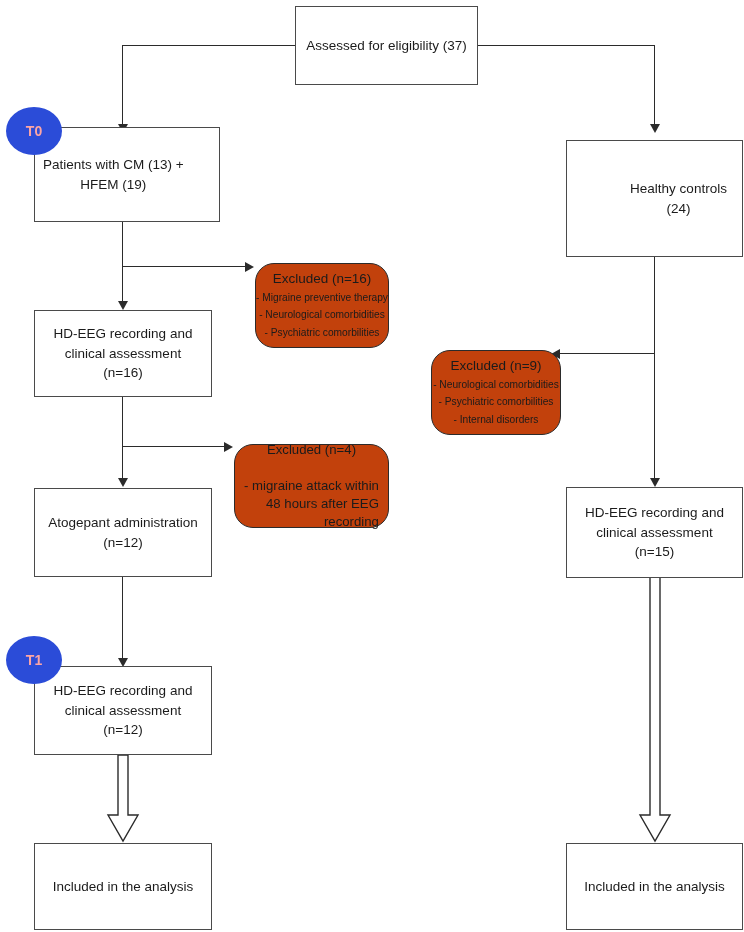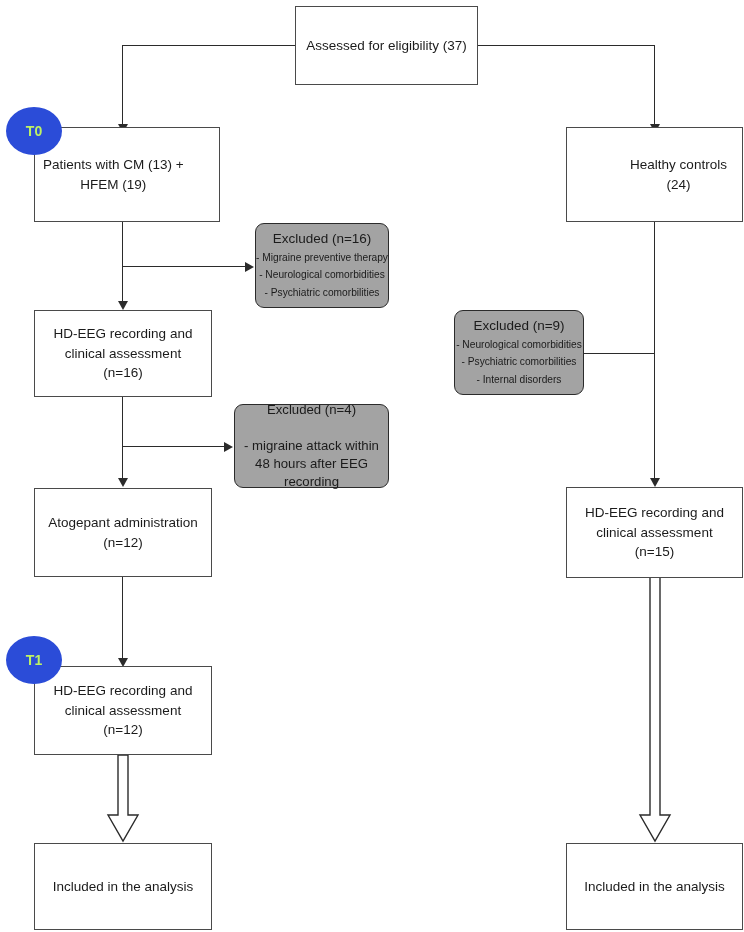--- a/index.html
+++ b/index.html
@@ -32,53 +32,55 @@
   }
   .node .node-text {
     display: block;
     padding: 0 8px;
     white-space: pre-line;
   }
   .excl {
     position: absolute;
     box-sizing: border-box;
     border: 1.6px solid #2b2b2b;
-    border-radius: 9px;
-    background: #a3a3a3;
+    border-radius: 19px;
+    background: #c2410c;
     display: flex;
     flex-direction: column;
     align-items: center;
     justify-content: center;
     text-align: center;
     color: #1b1b1b;
     z-index: 3;
+    margin-top: 40px;
   }
   .excl .excl-title {
     font-size: 13.5px;
     line-height: 1.35;
     margin-bottom: 2px;
   }
   .excl .excl-line {
     font-size: 10.2px;
     line-height: 1.2;
     margin: 2.5px 0;
     white-space: pre-line;
+    text-align: right;
   }
   .excl.uniform .excl-title,
   .excl.uniform .excl-line {
     font-size: 13.2px;
     line-height: 1.38;
     margin: 0;
   }
   
   .badge {
     position: absolute;
     border-radius: 50%;
     background: #2B4CD8;
-    color: #bef264;
+    color: #fca5a5;
     display: flex;
     align-items: center;
     justify-content: center;
     font-size: 14px;
     font-weight: bold;
     z-index: 6;
   }
   
   .conn {
     position: absolute;
@@ -161,21 +163,21 @@
 
   <div class="node" style="left:295px; top:6px; width:183px; height:79px;">
     <span class="node-text">Assessed for eligibility (37)</span>
   </div>
 
   <div class="node" style="left:34px; top:127px; width:186px; height:95px; justify-content:flex-start;">
     <span class="node-text">Patients with CM (13) +
 HFEM (19)</span>
   </div>
 
-  <div class="node" style="left:566px; top:127px; width:177px; height:95px;padding-left:48px;">
+  <div class="node" style="left:566px; top:140px; width:177px; height:117px;padding-left:48px;">
     <span class="node-text">Healthy controls (24)</span>
   </div>
 
   <div class="node" style="left:34px; top:310px; width:178px; height:87px;">
     <span class="node-text">HD-EEG recording and
 clinical assessment
 (n=16)</span>
   </div>
 
   <div class="node" style="left:566px; top:487px; width:177px; height:91px;">
@@ -203,21 +205,21 @@
     <span class="node-text">Included in the analysis</span>
   </div>
 
   <div class="excl" style="left:255px; top:223px; width:134px; height:85px;">
     <span class="excl-title">Excluded (n=16)</span>
     <span class="excl-line">- Migraine preventive therapy</span>
     <span class="excl-line">- Neurological comorbidities</span>
     <span class="excl-line">- Psychiatric comorbilities</span>
   </div>
 
-  <div class="excl" style="left:454px; top:310px; width:130px; height:85px;">
+  <div class="excl" style="left:431px; top:310px; width:130px; height:85px;">
     <span class="excl-title">Excluded (n=9)</span>
     <span class="excl-line">- Neurological comorbidities</span>
     <span class="excl-line">- Psychiatric comorbilities</span>
     <span class="excl-line">- Internal disorders</span>
   </div>
 
   <div class="excl uniform" style="left:234px; top:404px; width:155px; height:84px;gap:18px;">
     <span class="excl-title">Excluded (n=4)</span>
     <span class="excl-line">- migraine attack within
 48 hours after EEG

